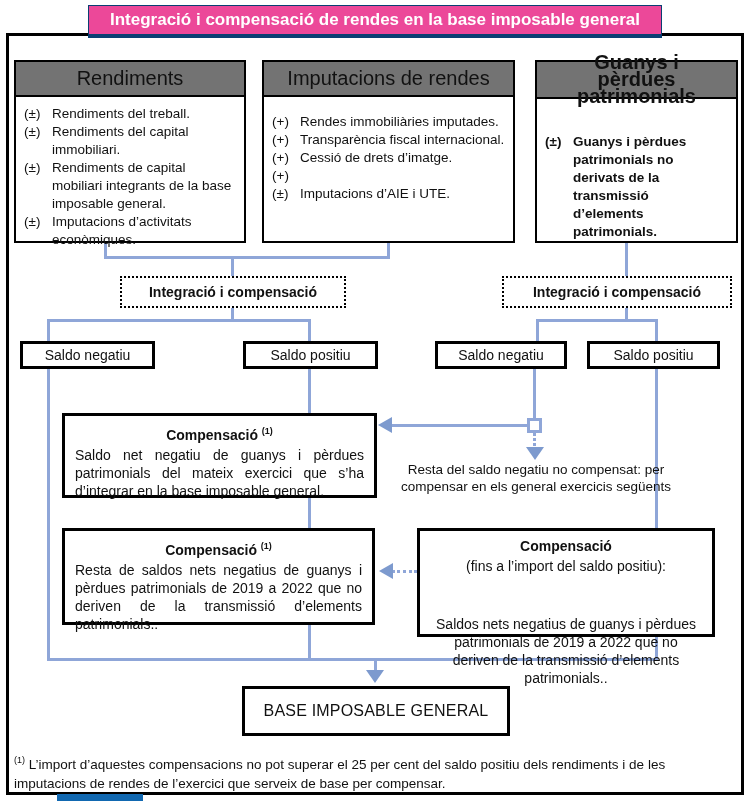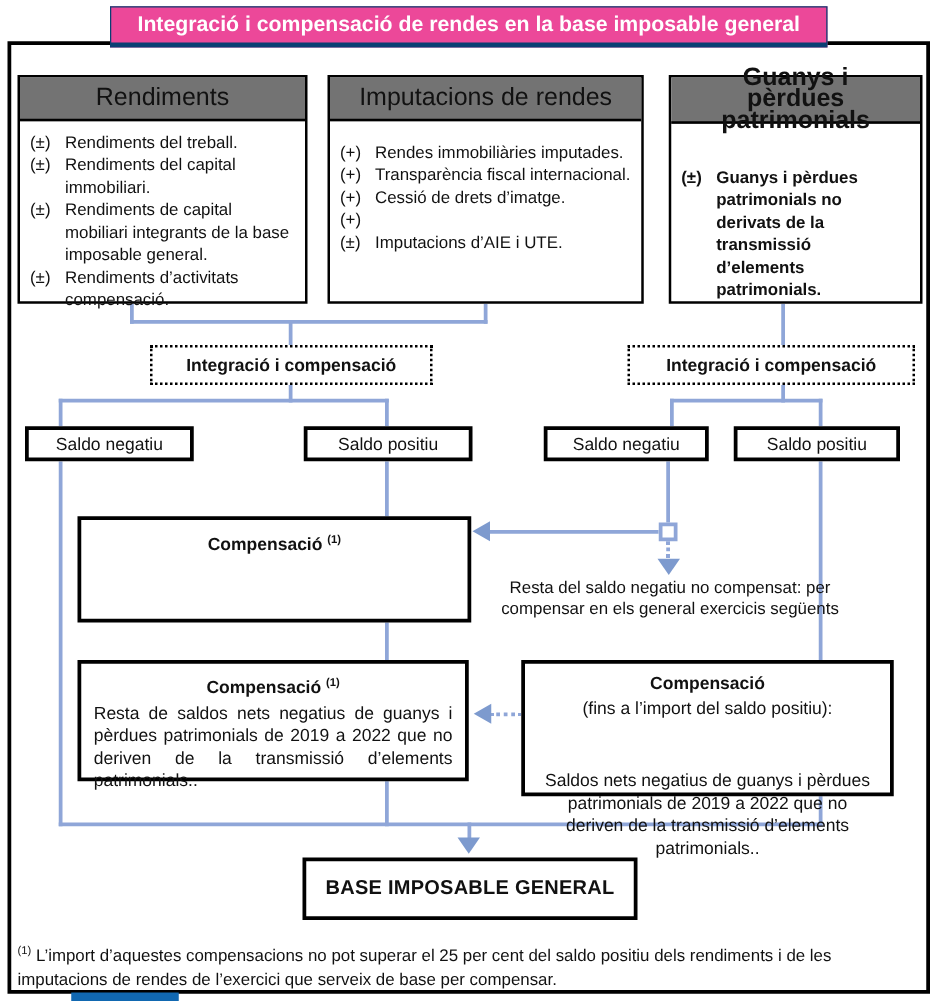--- a/index.html
+++ b/index.html
@@ -43,21 +43,21 @@
     padding:6px 10px;font-size:14px;line-height:18px;}
   .comp .ttl{text-align:center;font-weight:bold;margin-bottom:2px;}
   .comp .ttl sup{font-size:9px;font-weight:bold;}
   .comp .bd{text-align:justify;}
   .comp .bd-center{text-align:center;margin-top:40px;}
   .comp .sub{text-align:center;}
 
   .annot{position:absolute;text-align:center;font-size:13.5px;line-height:17px;z-index:3;}
 
   .result{position:absolute;left:242px;top:686px;width:268px;height:50px;border:3px solid #000;background:#fff;box-sizing:border-box;z-index:3;
-    display:flex;align-items:center;justify-content:center;font-weight:bold;font-size:16px;letter-spacing:.2px;}
+    display:flex;align-items:center;justify-content:center;font-weight:normal;font-size:16px;letter-spacing:.2px;}
 
   .footnote{position:absolute;left:14px;top:751px;width:722px;font-size:13.5px;line-height:19px;z-index:3;}
   .footnote sup{font-size:9px;}
 
   .next-banner{position:absolute;left:57px;top:794px;width:86px;height:7px;background:#1168b1;z-index:7;}
 </style>
 </head>
 <body>
 
 <div id="stage">
@@ -80,21 +80,21 @@
       <div class="item">
         <span class="mk">(±)</span>
         <span class="tx">Rendiments del capital immobiliari.</span>
       </div>
       <div class="item">
         <span class="mk">(±)</span>
         <span class="tx">Rendiments de capital mobiliari integrants de la base imposable general.</span>
       </div>
       <div class="item">
         <span class="mk">(±)</span>
-        <span class="tx">Rendiments d’activitats compensació.</span>
+        <span class="tx">Imputacions d’activitats econòmiques.</span>
       </div>
     </div>
   </div>
 
   <div class="col" style="left:262px;width:253px;height:183px;">
     <div class="col-header" style="height:35px;">
       <span>Imputacions de rendes</span>
     </div>
     <div class="col-body" style="padding-top:16px;">
       <div class="item">
@@ -181,20 +181,21 @@
 
   <div class="annot" style="left:400px;top:461px;width:272px;">
     <span>Resta del saldo negatiu no compensat: per compensar en els general exercicis següents</span>
   </div>
 
   <div class="comp" style="left:62px;top:413px;width:315px;height:85px;">
     <div class="ttl">
       <span>Compensació</span>
       <sup>(1)</sup>
     </div>
+    <div class="bd">Saldo net negatiu de guanys i pèrdues patrimonials del mateix exercici que s’ha d’integrar en la base imposable general.</div>
   </div>
 
   <div class="comp" style="left:62px;top:528px;width:313px;height:97px;">
     <div class="ttl">
       <span>Compensació</span>
       <sup>(1)</sup>
     </div>
     <div class="bd">Resta de saldos nets negatius de guanys i pèrdues patrimonials de 2019 a 2022 que no deriven de la transmissió d’elements patrimonials..</div>
   </div>
 

